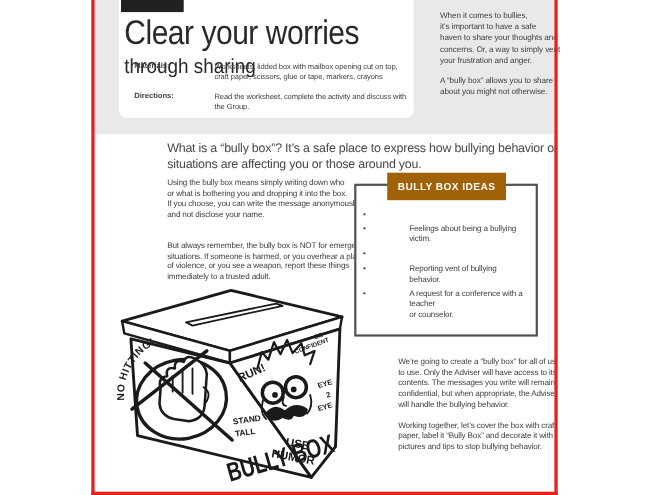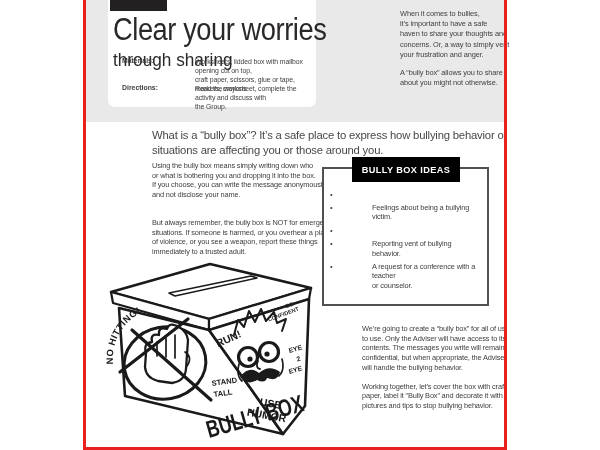--- a/index.html
+++ b/index.html
@@ -4,40 +4,40 @@
 <style>
   html,body{margin:0;padding:0;background:#fff;}
   #page{position:relative;width:600px;height:450px;overflow:hidden;background:#fff;
         font-family:"Liberation Sans","DejaVu Sans",sans-serif;color:#414042;}
   .pre{white-space:pre-line;padding-left:32px;}
   
   .red-v{position:absolute;top:0;width:2.5px;height:449.5px;background:#e8211f;z-index:9;}
   .red-b{position:absolute;left:83px;top:447px;width:423.5px;height:2.5px;background:#e8211f;z-index:9;}
   
   .band{position:absolute;left:85.5px;top:0;width:418.5px;height:122px;background:#e9e9e9;z-index:1;}
-  .title-card{position:absolute;left:108px;top:0;width:208px;height:107px;background:#fff;
+  .title-card{position:absolute;left:108px;top:0;width:268px;height:107px;background:#fff;
               border-radius:0 0 7px 7px;z-index:2;}
   .black-tab{position:absolute;left:2px;top:0;width:57px;height:11px;background:#222021;}
   .page-title{position:absolute;left:5px;top:12px;font-size:31px;color:#2b2829;
               transform:scaleX(.88);transform-origin:0 0;letter-spacing:-.5px;white-space:nowrap;}
   .page-subtitle{position:absolute;left:5px;top:49px;font-size:18.5px;color:#2b2829;
               transform:scaleX(.93);transform-origin:0 0;white-space:nowrap;}
   .meta-label{position:absolute;left:14px;font-size:6.9px;font-weight:bold;color:#3f3e40;}
   .meta-text{position:absolute;left:55px;font-size:6.9px;line-height:9px;color:#3f3e40;letter-spacing:-.1px;}
   .intro{position:absolute;left:368px;top:9px;z-index:2;font-size:7.4px;line-height:10.2px;
          color:#414042;letter-spacing:-.1px;}
   .intro .p2{margin-top:8px;}
   .lead{position:absolute;left:120px;top:128px;font-size:11.3px;line-height:15px;color:#48474a;
         letter-spacing:-.2px;z-index:2;}
   .bodycol{position:absolute;left:120px;top:161px;font-size:7.4px;line-height:9.5px;
            color:#414042;letter-spacing:-.15px;}
   .bodycol .p2{margin-top:19px;}
   .ideas-box{position:absolute;left:322px;top:167px;width:163px;height:135px;
              border:2px solid #515052;background:#fff;z-index:2;}
-  .ideas-head{position:absolute;left:352px;top:157px;width:108px;height:25px;background:#000000;
+  .ideas-head{position:absolute;left:352px;top:157px;width:108px;height:25px;background:#a16207;
               color:#fff;font-size:9.2px;font-weight:bold;letter-spacing:.4px;text-align:center;
               line-height:26px;z-index:3;}
   .ideas-body{position:absolute;left:330px;top:183px;width:152px;font-size:7.4px;line-height:9.4px;
               color:#414042;letter-spacing:-.15px;z-index:3;}
   .ideas-body ul{list-style:none;margin:6.5px 0 0 0;padding:0;}
   .ideas-body li{display:flex;margin-bottom:4px;}
   .blt{width:10px;flex:none;color:#414042;}
   .outro{position:absolute;left:330px;top:324px;font-size:7.4px;line-height:9.7px;
          color:#414042;letter-spacing:-.15px;}
   .outro .p2{margin-top:9px;}

